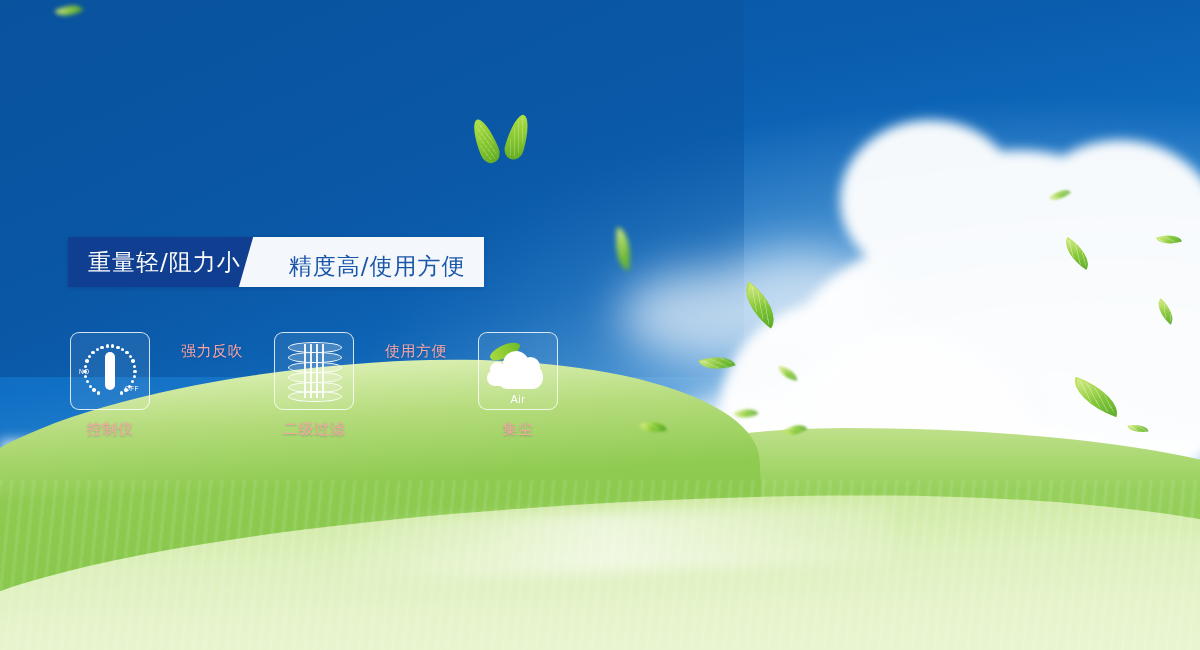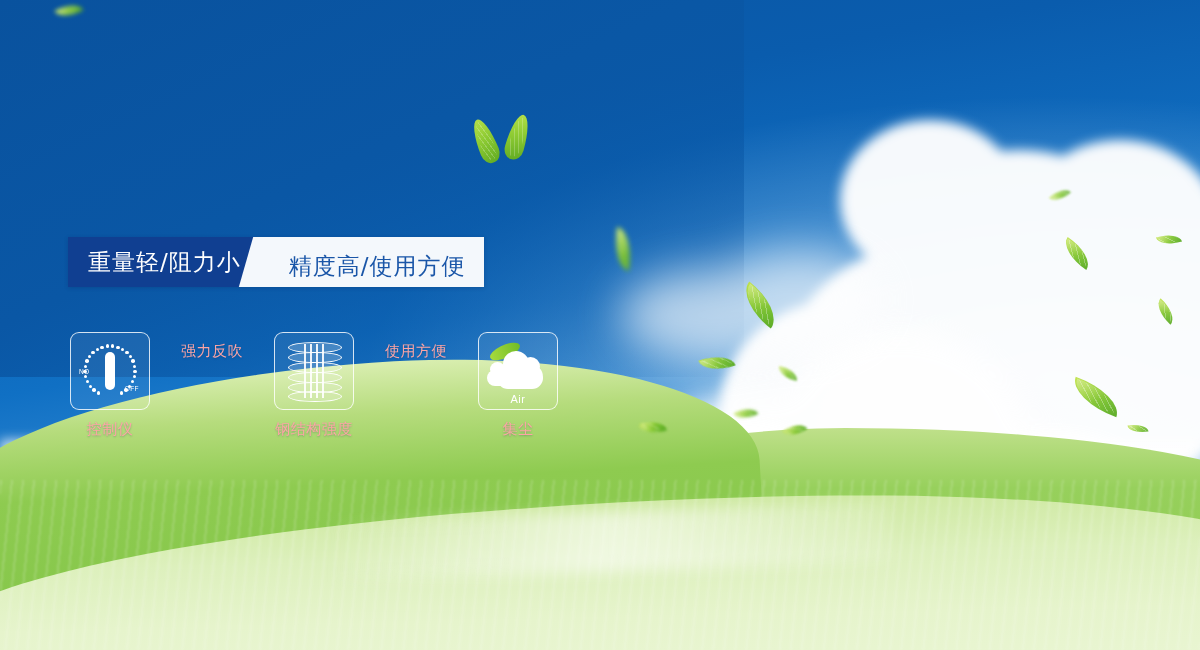--- a/index.html
+++ b/index.html
@@ -443,21 +443,21 @@
           <div class="ring" style="top:20px;"></div>
           <div class="ring" style="top:30px;"></div>
           <div class="ring" style="top:40px;"></div>
           <div class="ring" style="top:49px;"></div>
           <div class="bar" style="left:16px;"></div>
           <div class="bar" style="left:22px;"></div>
           <div class="bar" style="left:28px;"></div>
           <div class="bar" style="left:34px;"></div>
         </div>
       </div>
-      <div class="feat-label">钢结构强度</div>
+      <div class="feat-label">二级过滤</div>
     </div>
 
     <div class="feat">
       <div class="feat-label">使用方便</div>
     </div>
 
     <div class="feat">
       <div class="feat-box">
         <div class="cicon">
           <div class="streak"></div>

